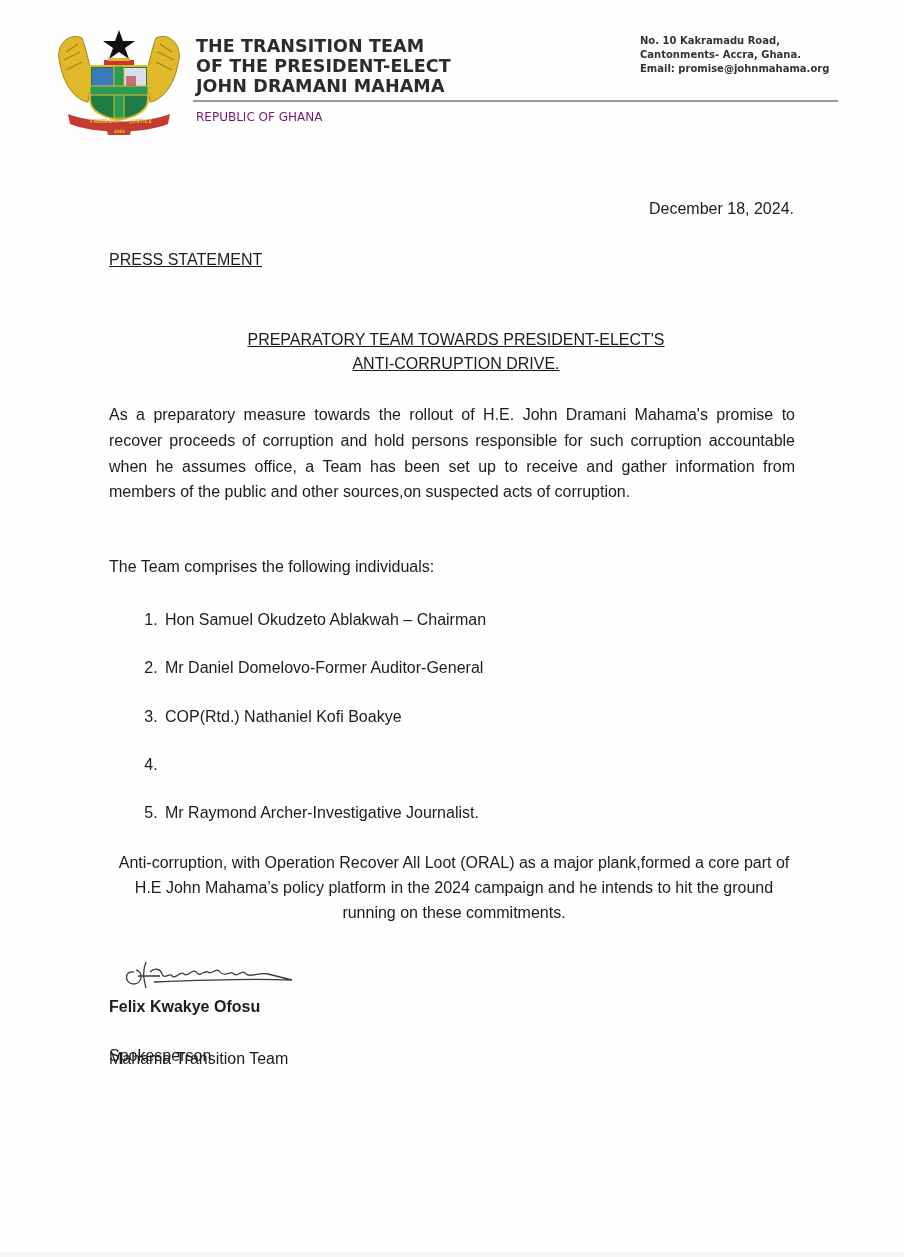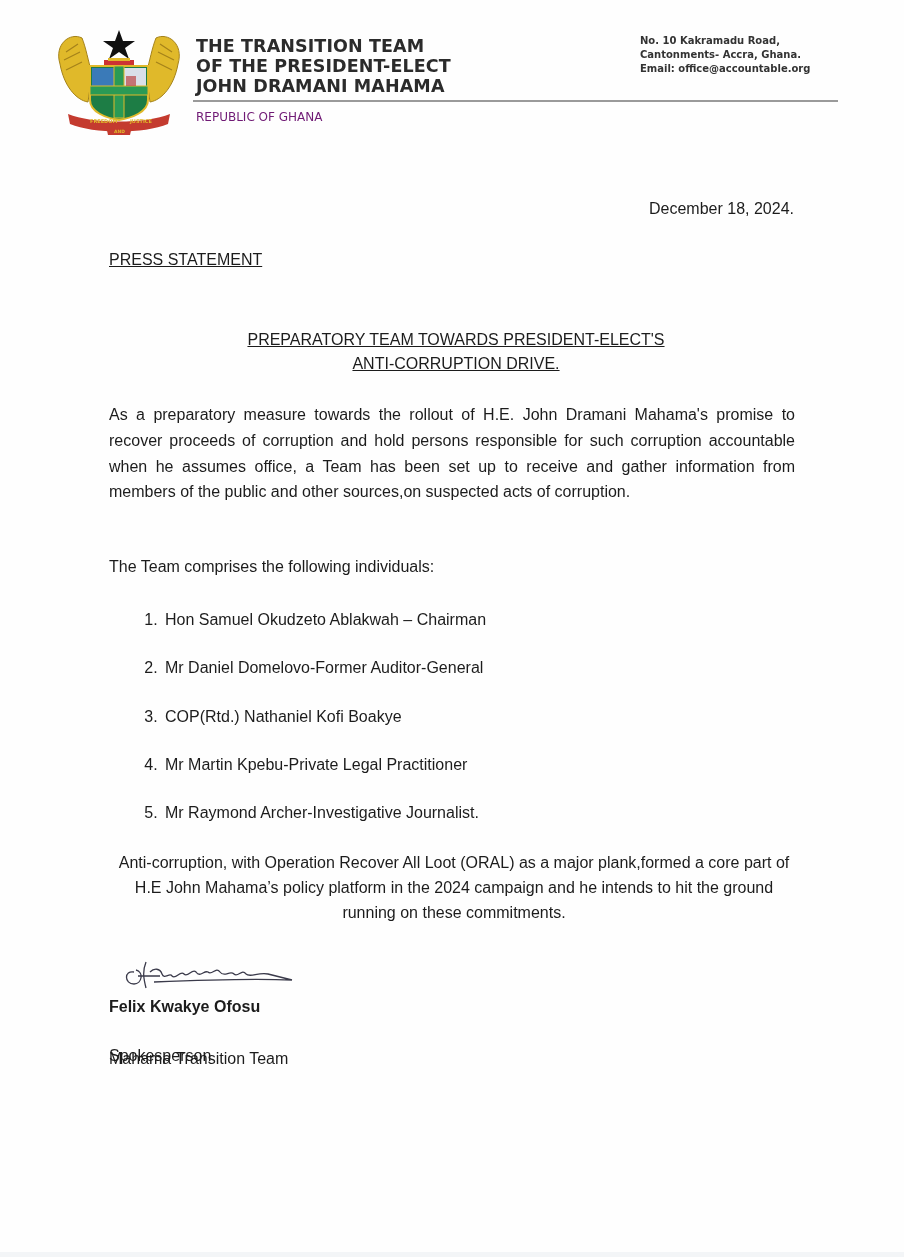--- a/index.html
+++ b/index.html
@@ -62,21 +62,21 @@
   <div>THE TRANSITION TEAM</div>
   <div>OF THE PRESIDENT-ELECT</div>
   <div>JOHN DRAMANI MAHAMA</div>
 </div>
 <div class="header-rule"></div>
 <div class="republic">REPUBLIC OF GHANA</div>
 
 <div class="address">
   <div>No. 10 Kakramadu Road,</div>
   <div>Cantonments- Accra, Ghana.</div>
-  <div>Email: office@accountable.org</div>
+  <div>Email: promise@johnmahama.org</div>
 </div>
 
 <div class="doc date">December 18, 2024.</div>
 <div class="doc press">PRESS STATEMENT</div>
 
 <div class="doc title">
   <div>PREPARATORY TEAM TOWARDS PRESIDENT-ELECT'S</div>
   <div>ANTI-CORRUPTION DRIVE.</div>
 </div>
 
@@ -91,21 +91,20 @@
   <li>
       <span class="num">2.</span>
       <span>Mr Daniel Domelovo-Former Auditor-General</span>
     </li>
   <li>
       <span class="num">3.</span>
       <span>COP(Rtd.) Nathaniel Kofi Boakye</span>
     </li>
   <li>
       <span class="num">4.</span>
-      <span>Mr Martin Kpebu-Private Legal Practitioner</span>
     </li>
   <li>
       <span class="num">5.</span>
       <span>Mr Raymond Archer-Investigative Journalist.</span>
     </li>
 </ul>
 
 <div class="doc para2">Anti-corruption, with Operation Recover All Loot (ORAL) as a  major plank,formed a core part of H.E John Mahama’s policy platform in the 2024 campaign and he intends to hit the ground running on these commitments.</div>
 
 <div class="signature">

